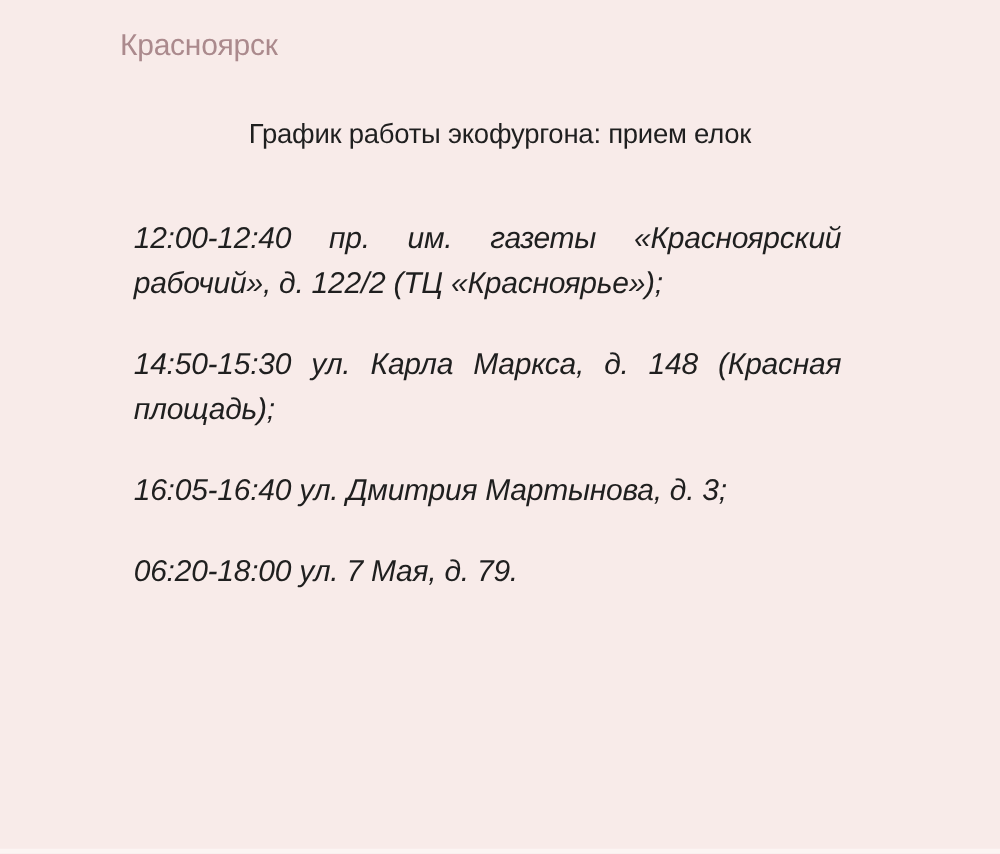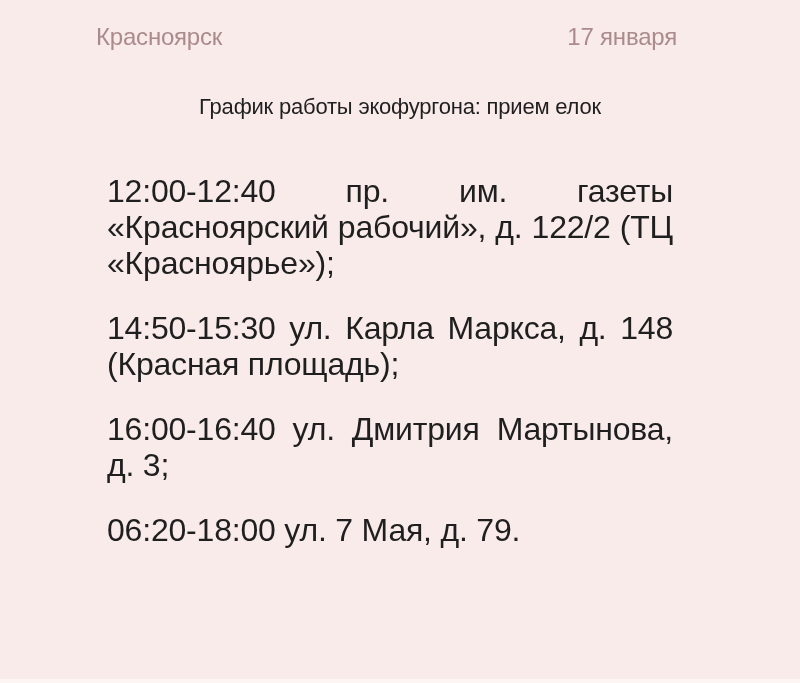--- a/index.html
+++ b/index.html
@@ -39,59 +39,59 @@
     line-height: 34px;
     color: var(--body-text, #1f1f1f);
     letter-spacing: -0.2px;
   }
   .schedule {
     width: 566px;
     margin: 49px 0 0 107px;
   }
   .entry {
     margin: 0 0 29px 0;
-    font-size: 32px;
+    font-size: 24px;
     line-height: 36px;
     color: var(--body-text, #1f1f1f);
     text-align: justify;
     text-align-last: left;
     letter-spacing: -0.2px;
+    font-style: italic;
   }
   .bottom-edge {
     position: absolute;
     left: 0;
     bottom: 0;
     width: 100%;
     height: 4px;
     background: rgba(255, 253, 252, 0.55);
   }
 </style>
 </head>
 <body>
 
 <div class="page">
 
   <div class="header-row">
     <span>Красноярск</span>
-    <span>17 января</span>
   </div>
 
   <h1 class="title">График работы экофургона: прием елок</h1>
 
   <div class="schedule">
     <p class="entry">
       <span>12:00-12:40</span>
       <span>пр. им. газеты «Красноярский рабочий», д. 122/2 (ТЦ «Красноярье»);</span>
     </p>
     <p class="entry">
       <span>14:50-15:30</span>
       <span>ул. Карла Маркса, д. 148 (Красная площадь);</span>
     </p>
     <p class="entry">
-      <span>16:00-16:40</span>
+      <span>16:05-16:40</span>
       <span>ул. Дмитрия Мартынова, д. 3;</span>
     </p>
     <p class="entry">
       <span>06:20-18:00</span>
       <span>ул. 7 Мая, д. 79.</span>
     </p>
   </div>
 
   <div class="bottom-edge"></div>
 </div>

